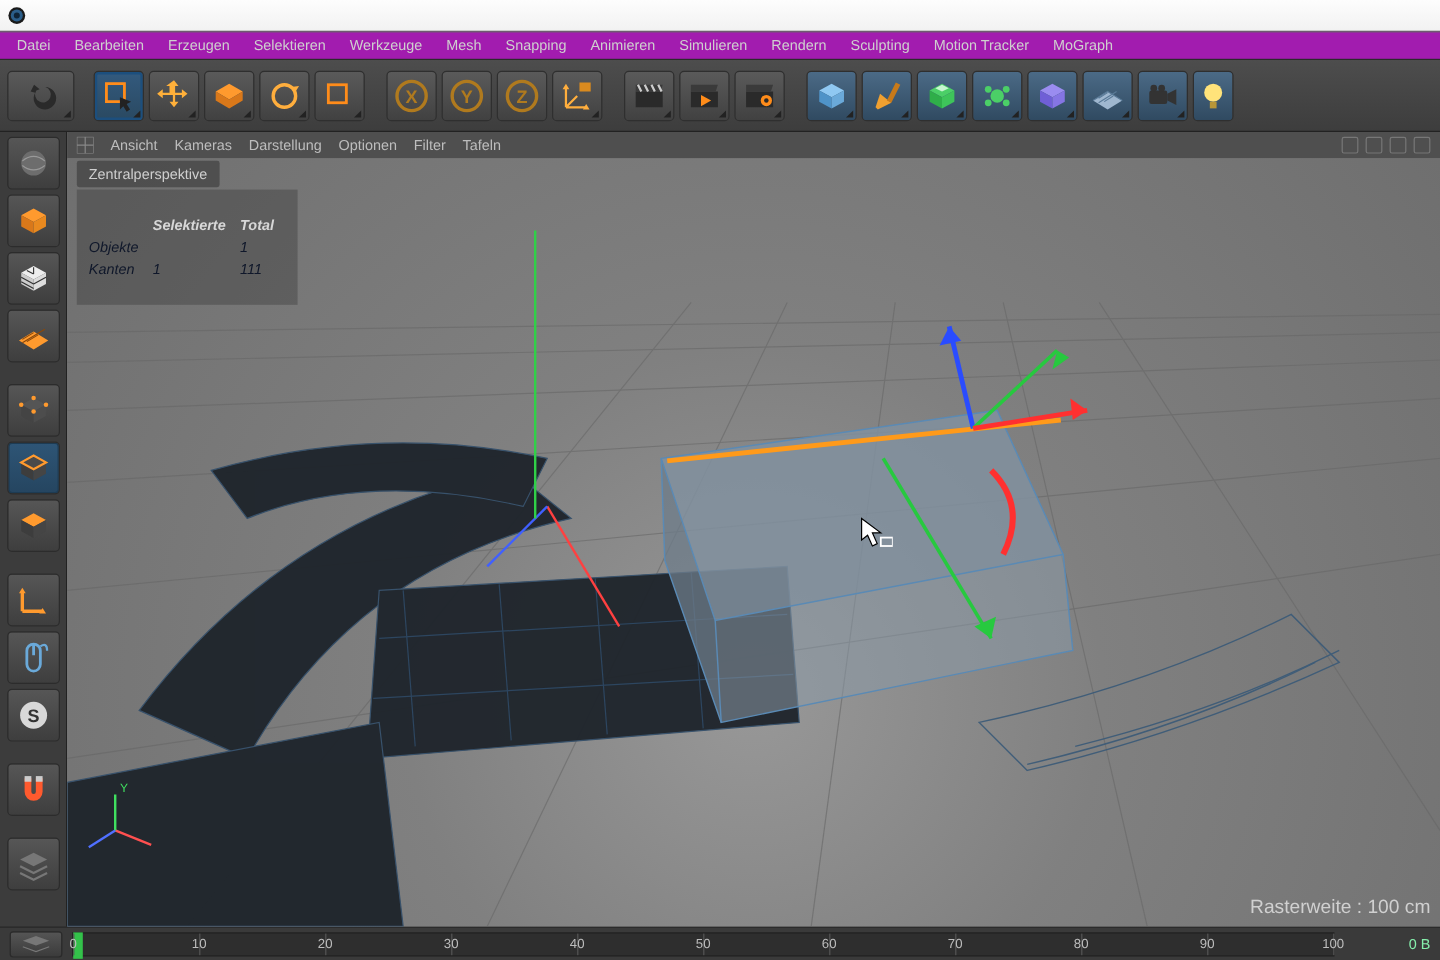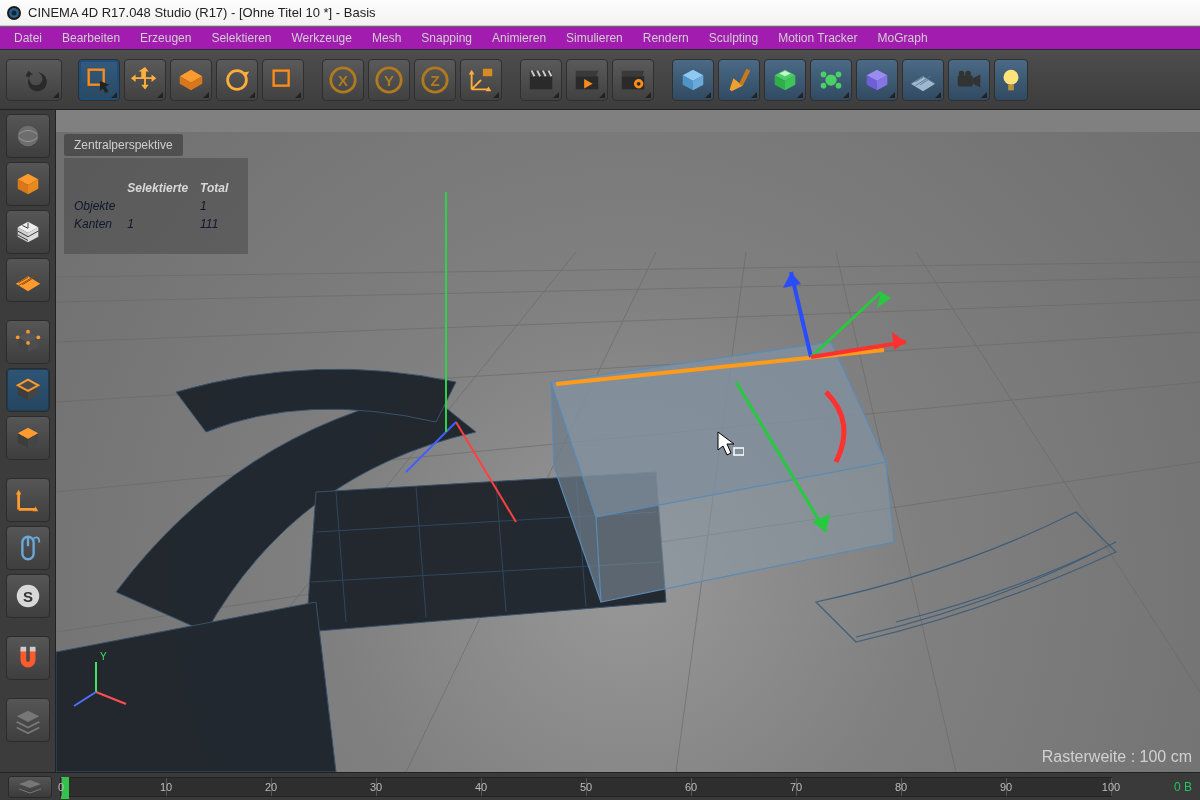--- a/index.html
+++ b/index.html
@@ -47,32 +47,31 @@
   .vp-svg { position: absolute; inset: 22px 0 0 0; }
   .cursor { position: absolute; left: 660px; top: 320px; }
 
   
   .timeline { height: 28px; background: #3a3a3a; display: flex; align-items: center; padding: 0 8px; border-top: 1px solid #222; }
   .timeline .tl-thumb { width: 44px; height: 22px; margin-right: 8px; background: linear-gradient(#555,#3b3b3b); border: 1px solid #2a2a2a; border-radius: 3px; display:flex; align-items:center; justify-content:center;}
   .timeline .bar { flex: 1; position: relative; height: 20px; background: #2e2e2e; border: 1px solid #222; }
   .timeline .play { position: absolute; left: 0; top: -1px; width: 8px; height: 22px; background: #33c24a; }
   .timeline .tick { position: absolute; top: 0; bottom: 0; width: 1px; background: #555; }
   .timeline .lbl { position: absolute; top: 3px; color: #bcbcbc; font-size: 11px; transform: translateX(-50%); }
-  .timeline .readout { width: 80px; text-align: right; color: #22c55e; font-size: 12px; padding-left: 10px; }
+  .timeline .readout { width: 80px; text-align: right; color: #86efac; font-size: 12px; padding-left: 10px; }
 </style>
 </head>
 <body>
 
 <div class="titlebar">
   <svg class="app-icon" viewBox="0 0 16 16">
       <circle cx="8" cy="8" r="7" fill="#1a1a1a"></circle>
       <circle cx="8" cy="8" r="5" fill="#2b5e8a"></circle>
       <circle cx="8" cy="8" r="2.5" fill="#0f2437"></circle>
     </svg>
-  <span>CINEMA 4D R17.048 Studio (R17) - [Ohne Titel 10 *] - Basis</span>
 </div>
 
 <div class="menubar">
   <span class="menu-item">Datei</span>
   <span class="menu-item">Bearbeiten</span>
   <span class="menu-item">Erzeugen</span>
   <span class="menu-item">Selektieren</span>
   <span class="menu-item">Werkzeuge</span>
   <span class="menu-item">Mesh</span>
   <span class="menu-item">Snapping</span>
@@ -348,20 +347,38 @@
     <div class="sbtn">
       <svg viewBox="0 0 32 32">
           <path d="M4 12l12-6 12 6-12 6z" fill="#777"></path>
           <path d="M4 18l12 6 12-6" fill="none" stroke="#777" stroke-width="2"></path>
           <path d="M4 24l12 6 12-6" fill="none" stroke="#777" stroke-width="2"></path>
         </svg>
       </div>
   </div>
 
   <div class="viewport-wrap">
+    <div class="vp-menubar">
+      <svg width="14" height="14" viewBox="0 0 14 14">
+          <rect width="14" height="14" fill="none" stroke="#888"></rect>
+          <path d="M0 7h14M7 0v14" stroke="#888"></path>
+        </svg>
+      <span class="vp-menu">Ansicht</span>
+      <span class="vp-menu">Kameras</span>
+      <span class="vp-menu">Darstellung</span>
+      <span class="vp-menu">Optionen</span>
+      <span class="vp-menu">Filter</span>
+      <span class="vp-menu">Tafeln</span>
+      <div class="vp-icons">
+        <div class="vic"></div>
+        <div class="vic"></div>
+        <div class="vic"></div>
+        <div class="vic"></div>
+      </div>
+    </div>
 
     <div class="vp-gradient"></div>
 
     <svg class="vp-svg" viewBox="0 0 1144 640" preserveAspectRatio="none">
 
       <g stroke="#676767" stroke-width="1" opacity="0.6">
         <line x1="0" y1="145" x2="1144" y2="130"></line>
         <line x1="0" y1="170" x2="1144" y2="145"></line>
         <line x1="0" y1="210" x2="1144" y2="168"></line>
         <line x1="0" y1="270" x2="1144" y2="200"></line>

